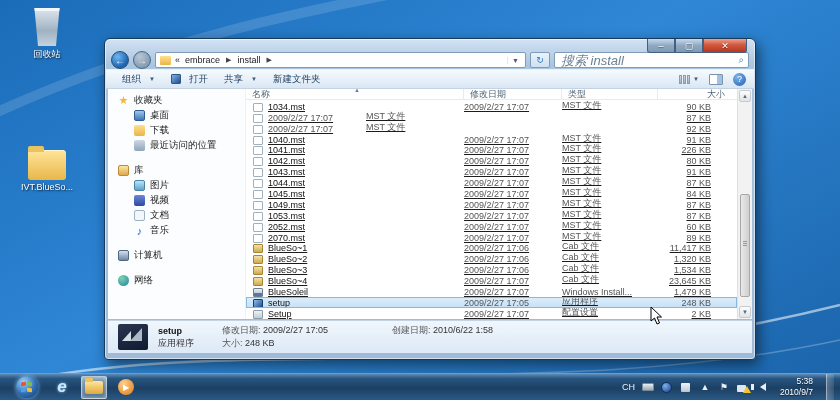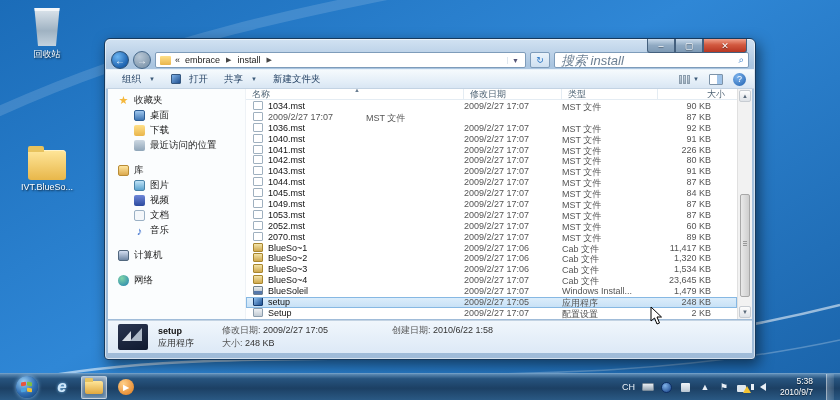--- a/index.html
+++ b/index.html
@@ -86,21 +86,21 @@
 
   .filearea{flex:1;position:relative;font-size:9px;color:#1c1c1c;}
   .colheaders{height:11px;display:flex;border-bottom:1px solid #e4ecf3;color:#4f6475;position:relative;}
   .ch{padding-left:6px;display:flex;align-items:center;border-right:1px solid #e4ecf3;position:relative;}
   .ch-name{width:218px;}
   .ch-date{width:98px;}
   .ch-type{width:96px;}
   .ch-size{flex:1;justify-content:flex-end;padding-right:26px;}
   .sort-caret{position:absolute;left:108px;top:-2px;font-size:6px;color:#6b7f93;}
   .rows{position:absolute;top:12px;left:0;right:15px;bottom:0;overflow:hidden;}
-  .frow{height:10.9px;display:flex;align-items:flex-start;}
+  .frow{height:10.9px;display:flex;align-items:flex-end;text-decoration:underline;}
   .frow.sel{background:linear-gradient(180deg,#ddeefc,#c6e0f5);outline:1px solid #86b8e3;outline-offset:-1px;}
   .fic{width:10px;height:9px;margin:0 5px 0 7px;flex:0 0 auto;border-radius:1px;}
   .fic-mst{background:#fff;border:1px solid #9fb0bf;}
   .fic-cab{background:linear-gradient(180deg,#f2e3a8,#cfa84e);border:1px solid #a8862f;}
   .fic-msi{background:linear-gradient(180deg,#e8ecef,#aab6c2);border:1px solid #6d7f90;box-shadow:inset 0 -3px 0 #5577aa;}
   .fic-app{background:linear-gradient(135deg,#8fc0ee,#1d4f92);border:1px solid #173c6e;}
   .fic-config{background:linear-gradient(180deg,#eef1f4,#c2cbd4);border:1px solid #8b9dad;}
   .c-name{width:196px;overflow:hidden;white-space:nowrap;font-weight:bold;color:#111;}
   .frow .c-name{font-weight:normal;}
   .c-date{width:98px;color:#555;}
@@ -315,21 +315,20 @@
               <span class="c-size">90 KB</span>
             </div>
             <div class="frow">
               <span class="fic fic-mst"></span>
               <span class="c-date">2009/2/27 17:07</span>
               <span class="c-type">MST 文件</span>
               <span class="c-size">87 KB</span>
             </div>
             <div class="frow">
               <span class="fic fic-mst"></span>
-              <span class="c-name">1036.mst</span>
               <span class="c-date">2009/2/27 17:07</span>
               <span class="c-type">MST 文件</span>
               <span class="c-size">92 KB</span>
             </div>
             <div class="frow">
               <span class="fic fic-mst"></span>
               <span class="c-name">1040.mst</span>
               <span class="c-date">2009/2/27 17:07</span>
               <span class="c-type">MST 文件</span>
               <span class="c-size">91 KB</span>

